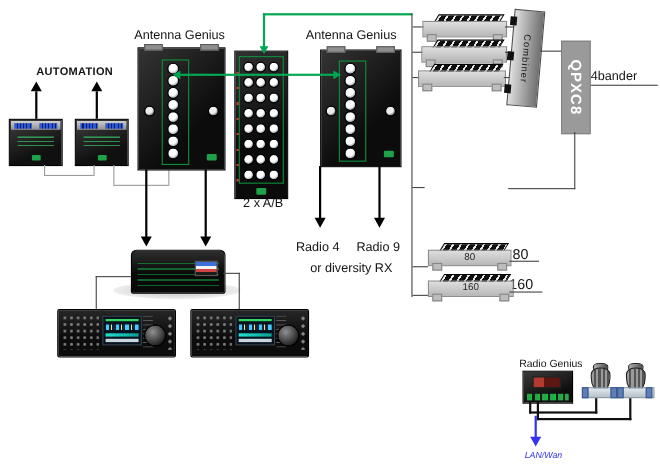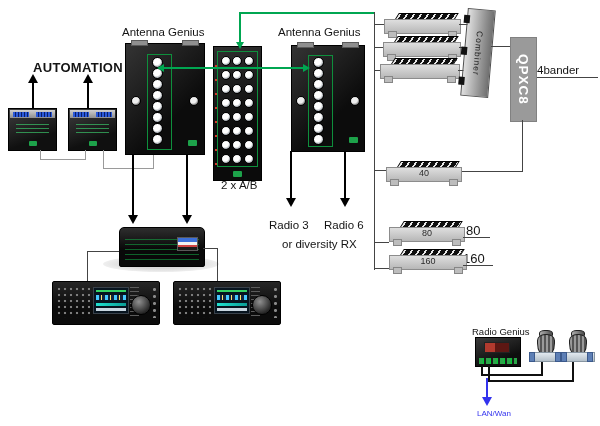--- a/index.html
+++ b/index.html
@@ -94,33 +94,33 @@
   .rot { position:absolute; width:32px; height:33px; }
   .rot .cap { position:absolute; left:10px; top:-2px; width:12px; height:6px; border-radius:40%;
           background:linear-gradient(90deg,#b0b0b0,#4c4c4c); border:1px solid #222; }
   .rot .motor { position:absolute; left:8px; top:2px; width:16px; height:21px; border:1px solid #222;
           border-radius:45% 45% 48% 48% / 28% 28% 60% 60%;
           background:repeating-linear-gradient(90deg,#9a9a9a 0 2px,#555 2px 4px), linear-gradient(90deg,#999,#444); }
   .rot .bar { position:absolute; left:0; bottom:3px; width:32px; height:8px;
           background:linear-gradient(180deg,#e2e9ef,#b5c1ca); border:1px solid #8795a1; }
   .rot .bend { position:absolute; bottom:3px; width:4px; height:8px; background:#5d7fb5; border:1px solid #3c5a8c; }
   .cable { position:absolute; background:#101010; }
-  .lan-label { position:absolute; color:#3333ee; font-size:8px; }
+  .lan-label { position:absolute; color:#3333ee; font-size:8px;font-style:italic; }
 </style>
 </head>
 <body>
 
 <div id="canvas">
 
-  <span class="lbl" style="left:33px;top:60px;font-size:13px;font-weight:bold;letter-spacing:.3px">AUTOMATION</span>
+  <span class="lbl" style="left:33px;top:60px;font-size:10px;font-weight:bold;letter-spacing:.3px">AUTOMATION</span>
   <span class="lbl" style="left:122px;top:26px">Antenna Genius</span>
   <span class="lbl" style="left:278px;top:26px">Antenna Genius</span>
   <span class="lbl" style="left:221px;top:179px">2 x A/B</span>
-  <span class="lbl" style="left:269px;top:219px">Radio 3</span>
-  <span class="lbl" style="left:324px;top:219px">Radio 6</span>
+  <span class="lbl" style="left:269px;top:219px">Radio 4</span>
+  <span class="lbl" style="left:324px;top:219px">Radio 9</span>
   <span class="lbl" style="left:282px;top:238px">or diversity RX</span>
   <span class="lbl" style="left:537px;top:64px">4bander</span>
   <span class="lbl" style="left:466px;top:223px;font-size:13px">80</span>
   <span class="lbl" style="left:463px;top:251px;font-size:13px">160</span>
   <span class="lbl" style="left:472px;top:326px;font-size:9.5px">Radio Genius</span>
   <span class="lan-label" style="left:477px;top:409px">LAN/Wan</span>
 
   <div class="vl" style="left:32px;top:83px;width:2px;height:25px;background:#000"></div>
   <div class="tri" style="left:28px;top:74px;border-left:5px solid transparent;border-right:5px solid transparent;border-bottom:9px solid #000"></div>
   <div class="vl" style="left:87px;top:83px;width:2px;height:25px;background:#000"></div>
@@ -245,27 +245,20 @@
     <div class="foot" style="left:4px"></div>
     <div class="foot" style="right:4px"></div>
   </div>
   <div class="yagi" style="left:380px;top:58px;width:80px;height:25px">
     <div class="boom"></div>
     <div class="body"></div>
     <div class="foot" style="left:4px"></div>
     <div class="foot" style="right:4px"></div>
   </div>
 
-  <div class="yagi" style="left:386px;top:161px;width:76px;height:25px">
-    <div class="boom"></div>
-    <div class="body"></div>
-    <div class="bandlbl">40</div>
-    <div class="foot" style="left:4px"></div>
-    <div class="foot" style="right:4px"></div>
-  </div>
   <div class="yagi" style="left:389px;top:221px;width:76px;height:25px">
     <div class="boom"></div>
     <div class="body"></div>
     <div class="bandlbl">80</div>
     <div class="foot" style="left:4px"></div>
     <div class="foot" style="right:4px"></div>
   </div>
   <div class="yagi" style="left:389px;top:249px;width:78px;height:25px">
     <div class="boom"></div>
     <div class="body"></div>

